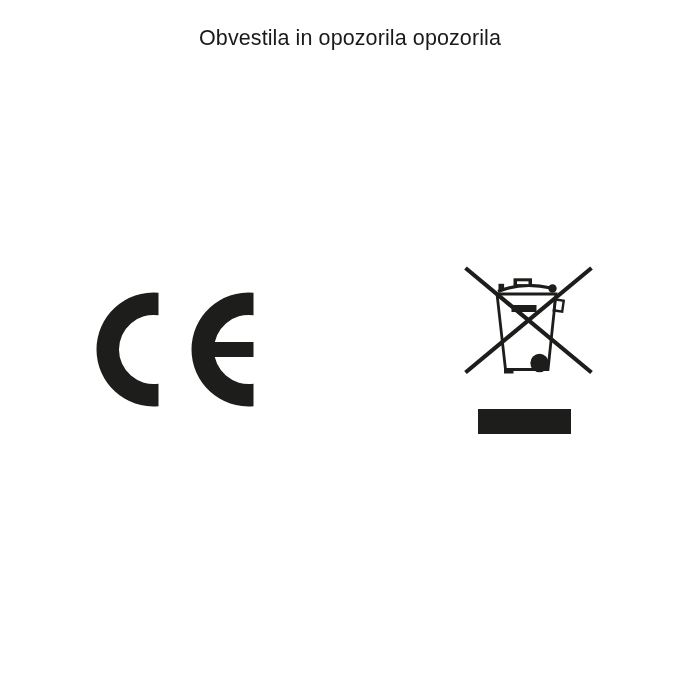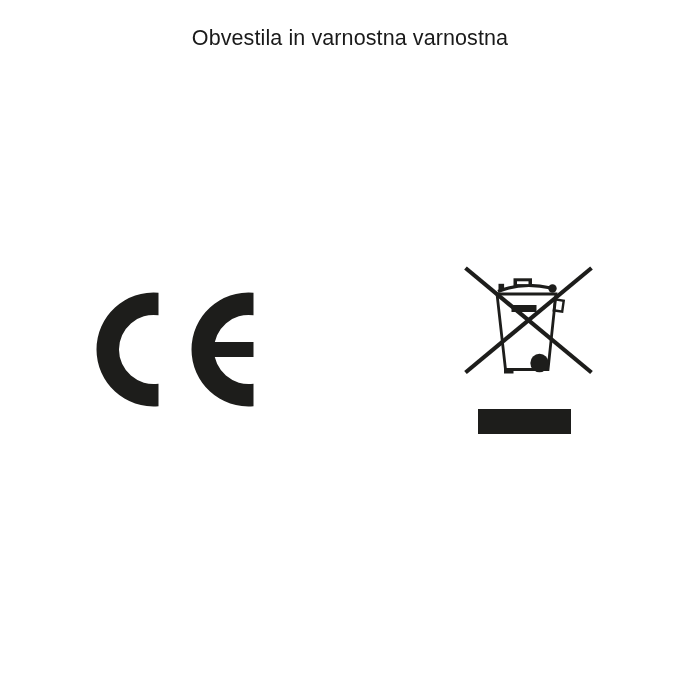--- a/index.html
+++ b/index.html
@@ -26,21 +26,21 @@
   #ce-mark   { left: 96px;  top: 292px; }
   #rohs-mark { left: 280px; top: 272px; }
   #weee-mark { left: 459px; top: 255px; }
   .rohs-text      { font-family: "Liberation Sans", sans-serif; font-weight: 700; }
 </style>
 </head>
 <body>
 
 <div class="stage">
 
-  <h1 class="page-title">Obvestila in varnostna varnostna</h1>
+  <h1 class="page-title">Obvestila in opozorila opozorila</h1>
 
   <div class="mark" id="ce-mark">
     <svg width="160" height="115" viewBox="0 0 160 115">
 
       <path fill="#1d1d1b" d="M 62.5 0.72
                A 57 57 0 1 0 62.5 114.28
                L 62.5 91.63
                A 34.5 34.5 0 1 1 62.5 23.37
                Z"></path>
 

